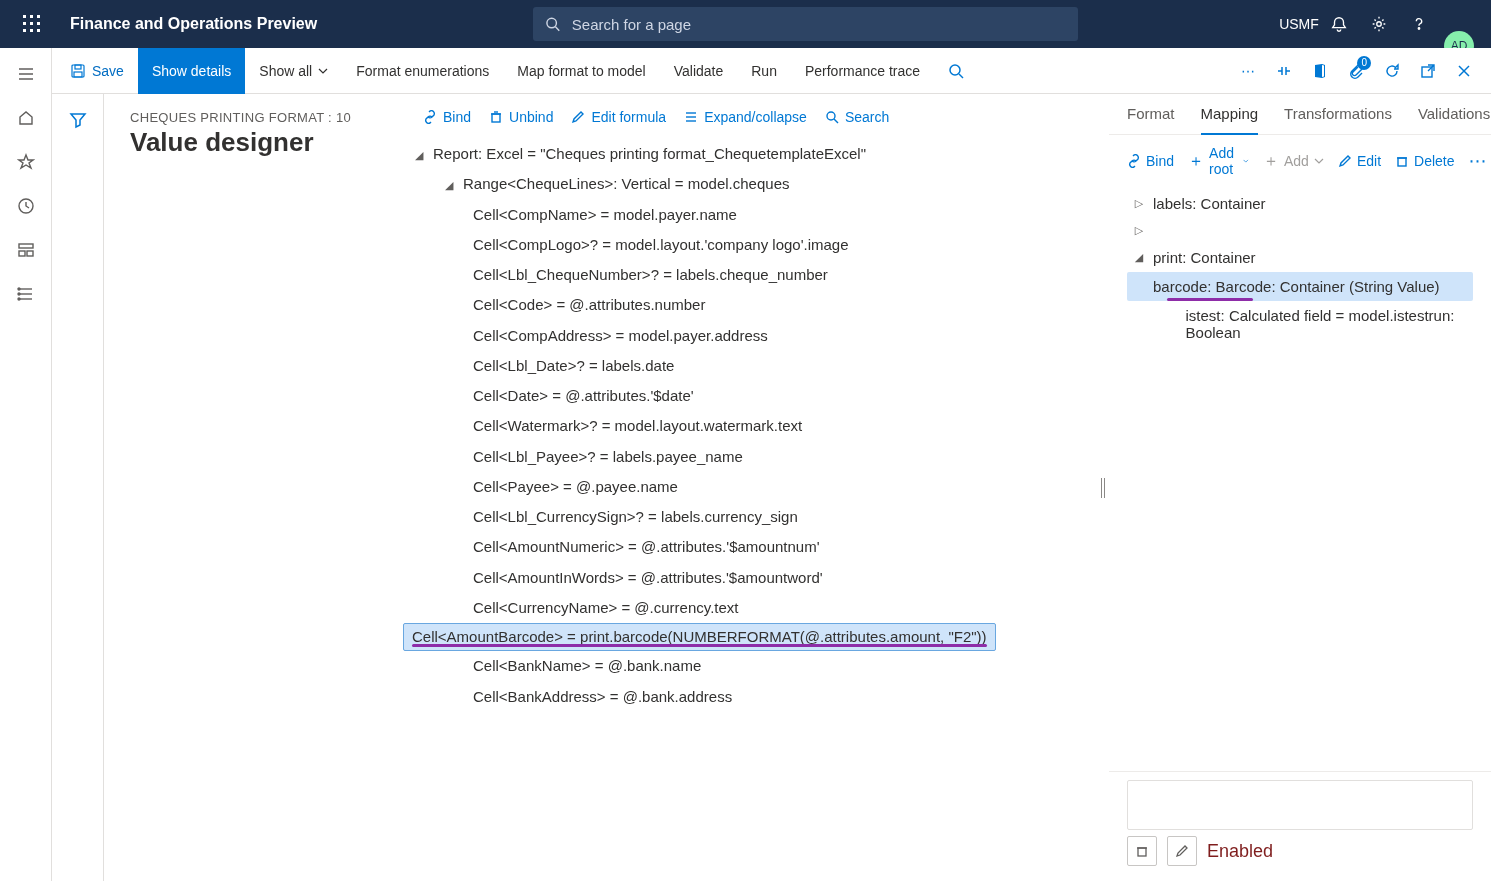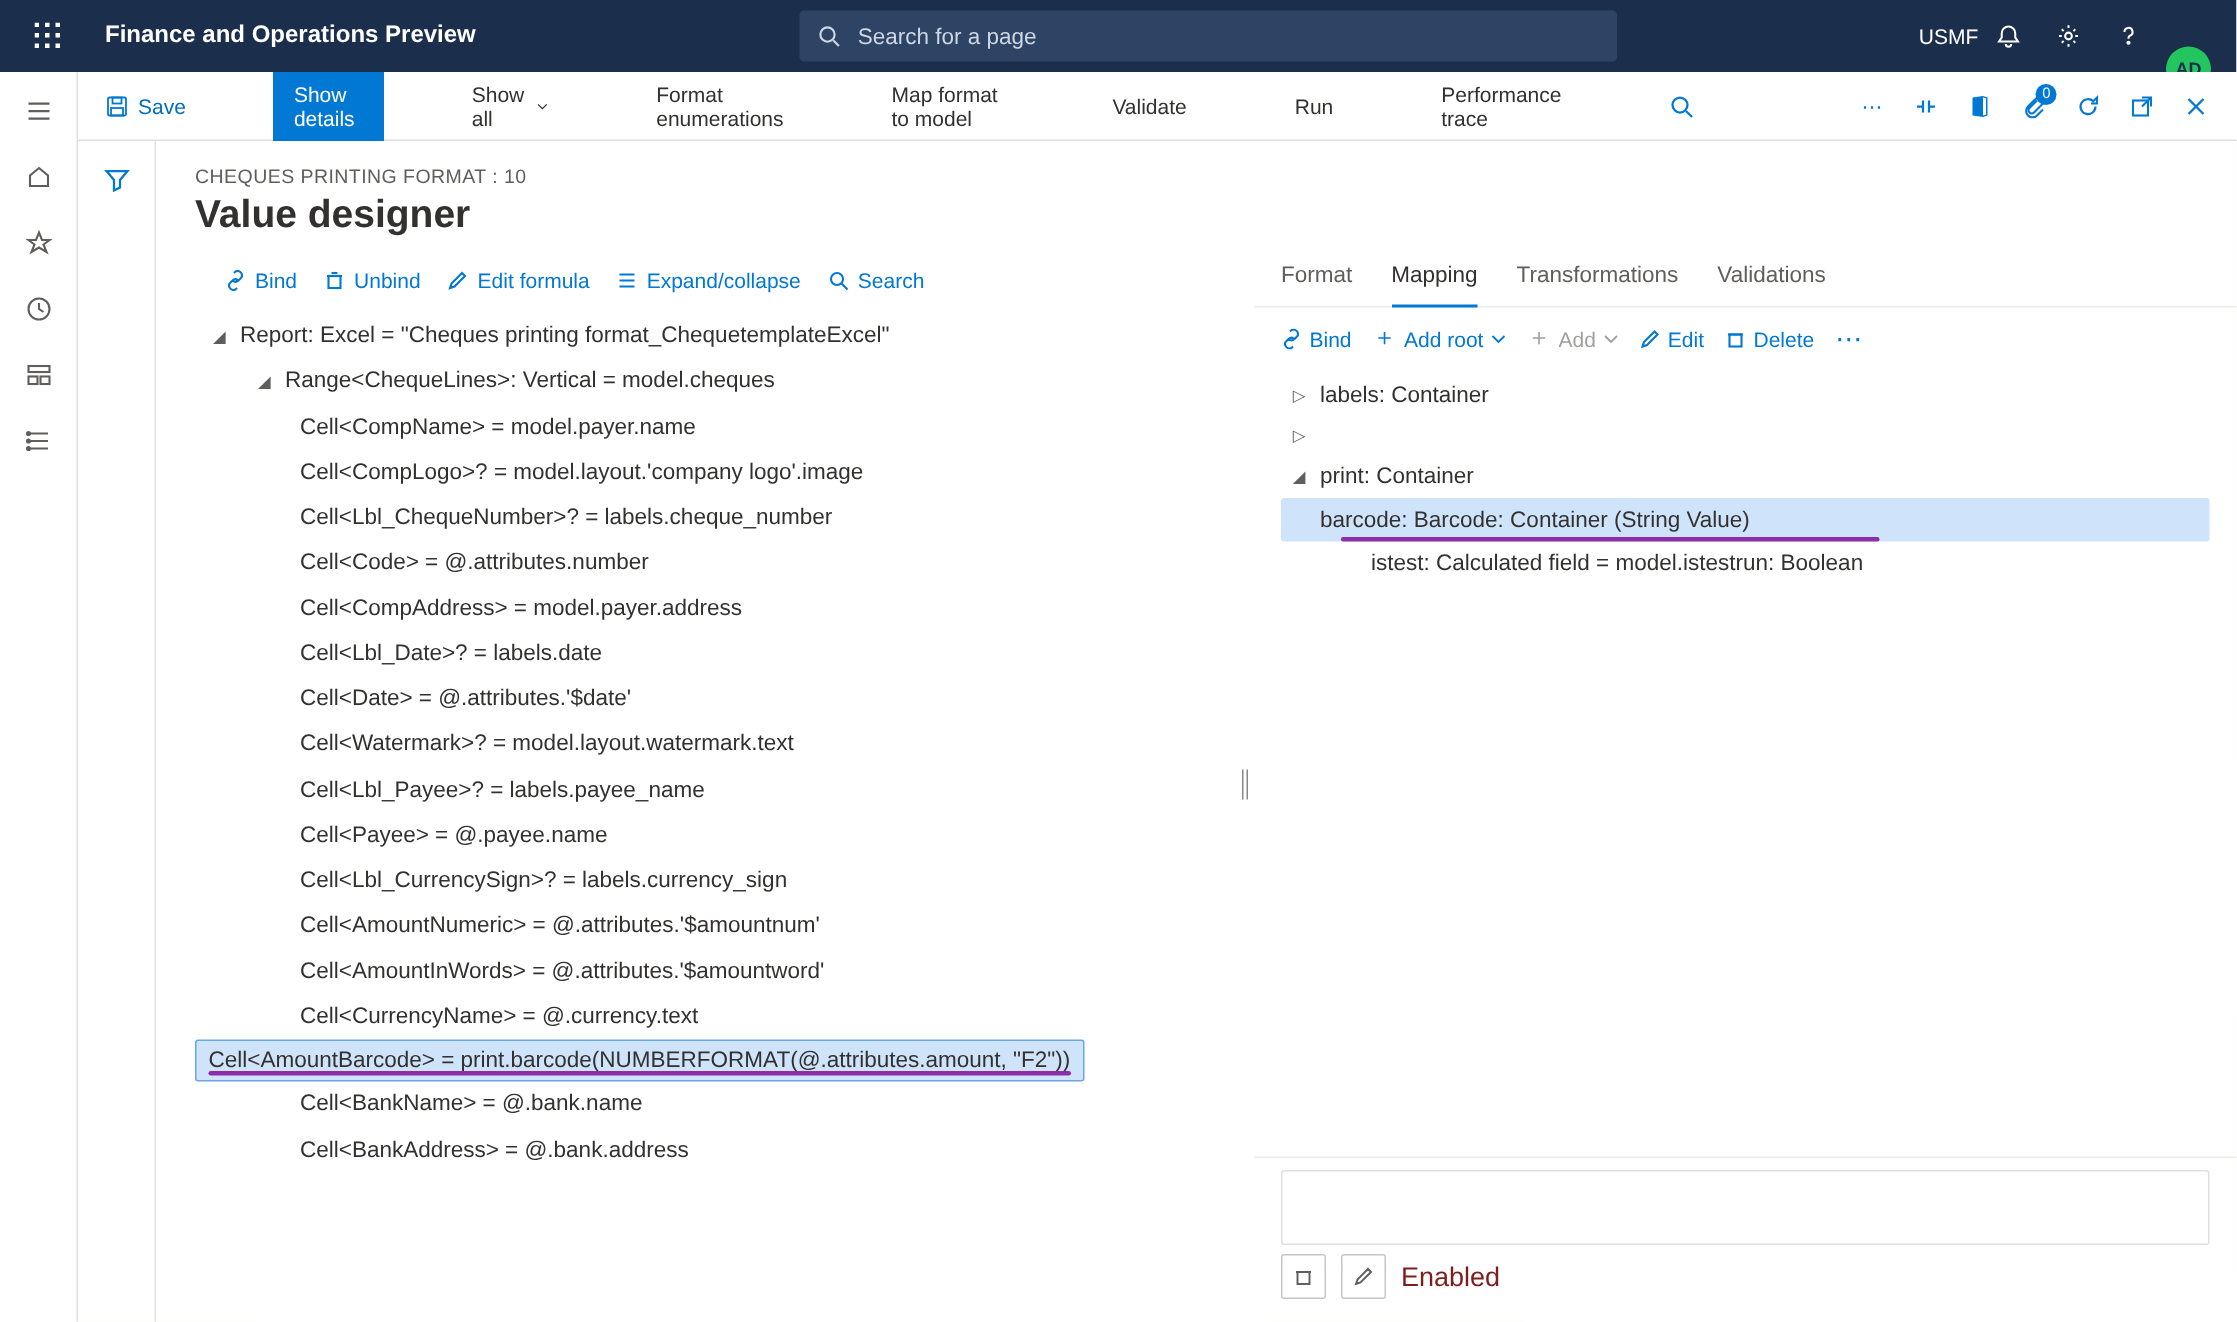--- a/index.html
+++ b/index.html
@@ -22,21 +22,21 @@
     width: 545px; height: 34px; background: #2d4464; border-radius: 3px;
     display: flex; align-items: center; padding: 0 12px; color: #cfd6e4;
   }
   .searchbox input {
     background: transparent; border: none; outline: none; color: #fff;
     font-size: 15px; margin-left: 10px; width: 100%;
   }
   .searchbox input::placeholder { color: #cfd6e4; }
   .top-right { display: flex; align-items: center; gap: 0; padding-right: 4px; }
   .top-icon { width: 40px; height: 48px; display:flex; align-items:center; justify-content:center; cursor:pointer; color:#fff; }
-  .avatar { width: 30px; height: 30px; border-radius: 50%; background: #22c55e; color: #1b2e4b; font-size: 12px; font-weight:700; display:flex; align-items:center; justify-content:center;margin-top:44px; }
+  .avatar { width: 30px; height: 30px; border-radius: 50%; background: #86efac; color: #1b2e4b; font-size: 12px; font-weight:400; display:flex; align-items:center; justify-content:center;margin-top:44px; }
   .company-label { font-size: 14px; padding: 0 6px; }
 
   
   .actionbar {
     height: 46px; border-bottom: 1px solid #e1dfdd; display:flex; align-items:center; padding-left: 56px; background:#fff;
   }
   .actionbar .spacer { flex:1; }
   .ab-item {
     height: 46px; display:flex; align-items:center; padding: 0 14px; font-size: 14px; cursor:pointer; color:#323130; gap:6px;
   }
@@ -51,21 +51,21 @@
     position: absolute; top: 48px; left: 0; bottom: 0; width: 52px; border-right: 1px solid #e1dfdd;
     display:flex; flex-direction:column; align-items:center; padding-top: 14px; gap: 20px; background:#fff;
   }
   .rail-icon { width:24px; height:24px; display:flex; align-items:center; justify-content:center; cursor:pointer; color:#605e5c; }
 
   
   .main { position:absolute; top: 94px; left: 52px; right:0; bottom:0; display:flex; background:#faf9f8; }
   .filter-col { width: 52px; border-right: 1px solid #e1dfdd; display:flex; justify-content:center; padding-top:14px; background:#fff;}
   .filter-col .rail-icon { color:#0078d4; }
 
-  .content { flex:1; background:#fff; display:flex; flex-direction:column; overflow:hidden; }
+  .content { flex:1; background:#fff; display:flex; flex-direction:row; overflow:hidden; }
 
   .page-header { padding: 16px 26px 6px; }
   .crumb { font-size: 13px; color:#605e5c; letter-spacing:.3px; }
   .page-title { font-size: 26px; font-weight: 600; margin-top: 2px; }
 
   .toolbar-row { display:flex; gap: 18px; padding: 8px 20px 6px; align-items:center; }
   .tool-link { color:#0078d4; font-size:14px; display:flex; align-items:center; gap:6px; cursor:pointer; }
 
   .split { flex:1; display:flex; overflow:hidden; border-top:1px solid transparent; }
   .pane-left { width: 720px; overflow-y:auto; padding: 6px 0 20px 26px; position:relative; }
@@ -158,21 +158,21 @@
           <path d="M7 7a3 3 0 1 1 4 2.8c-.8.4-1 1-1 1.7V12"></path>
           <circle cx="10" cy="15" r=".8" fill="#fff"></circle>
         </svg>
     </div>
     <div class="top-icon">
       <div class="avatar">AD</div>
     </div>
   </div>
 </div>
 
-<div class="actionbar" style="position:absolute; top:48px; left:0; right:0;gap:44px;">
+<div class="actionbar" style="position:absolute; top:48px; left:0; right:0;">
   <div class="ab-item save">
     <svg width="16" height="16" viewBox="0 0 16 16" fill="none" stroke="#0078d4" stroke-width="1.2">
         <rect x="2" y="2" width="12" height="12" rx="1"></rect>
         <rect x="5" y="2" width="6" height="4"></rect>
         <rect x="4" y="9" width="8" height="5"></rect>
       </svg>
     <span>Save</span>
   </div>
   <div class="ab-item ab-primary">Show details</div>
   <div class="ab-item">

